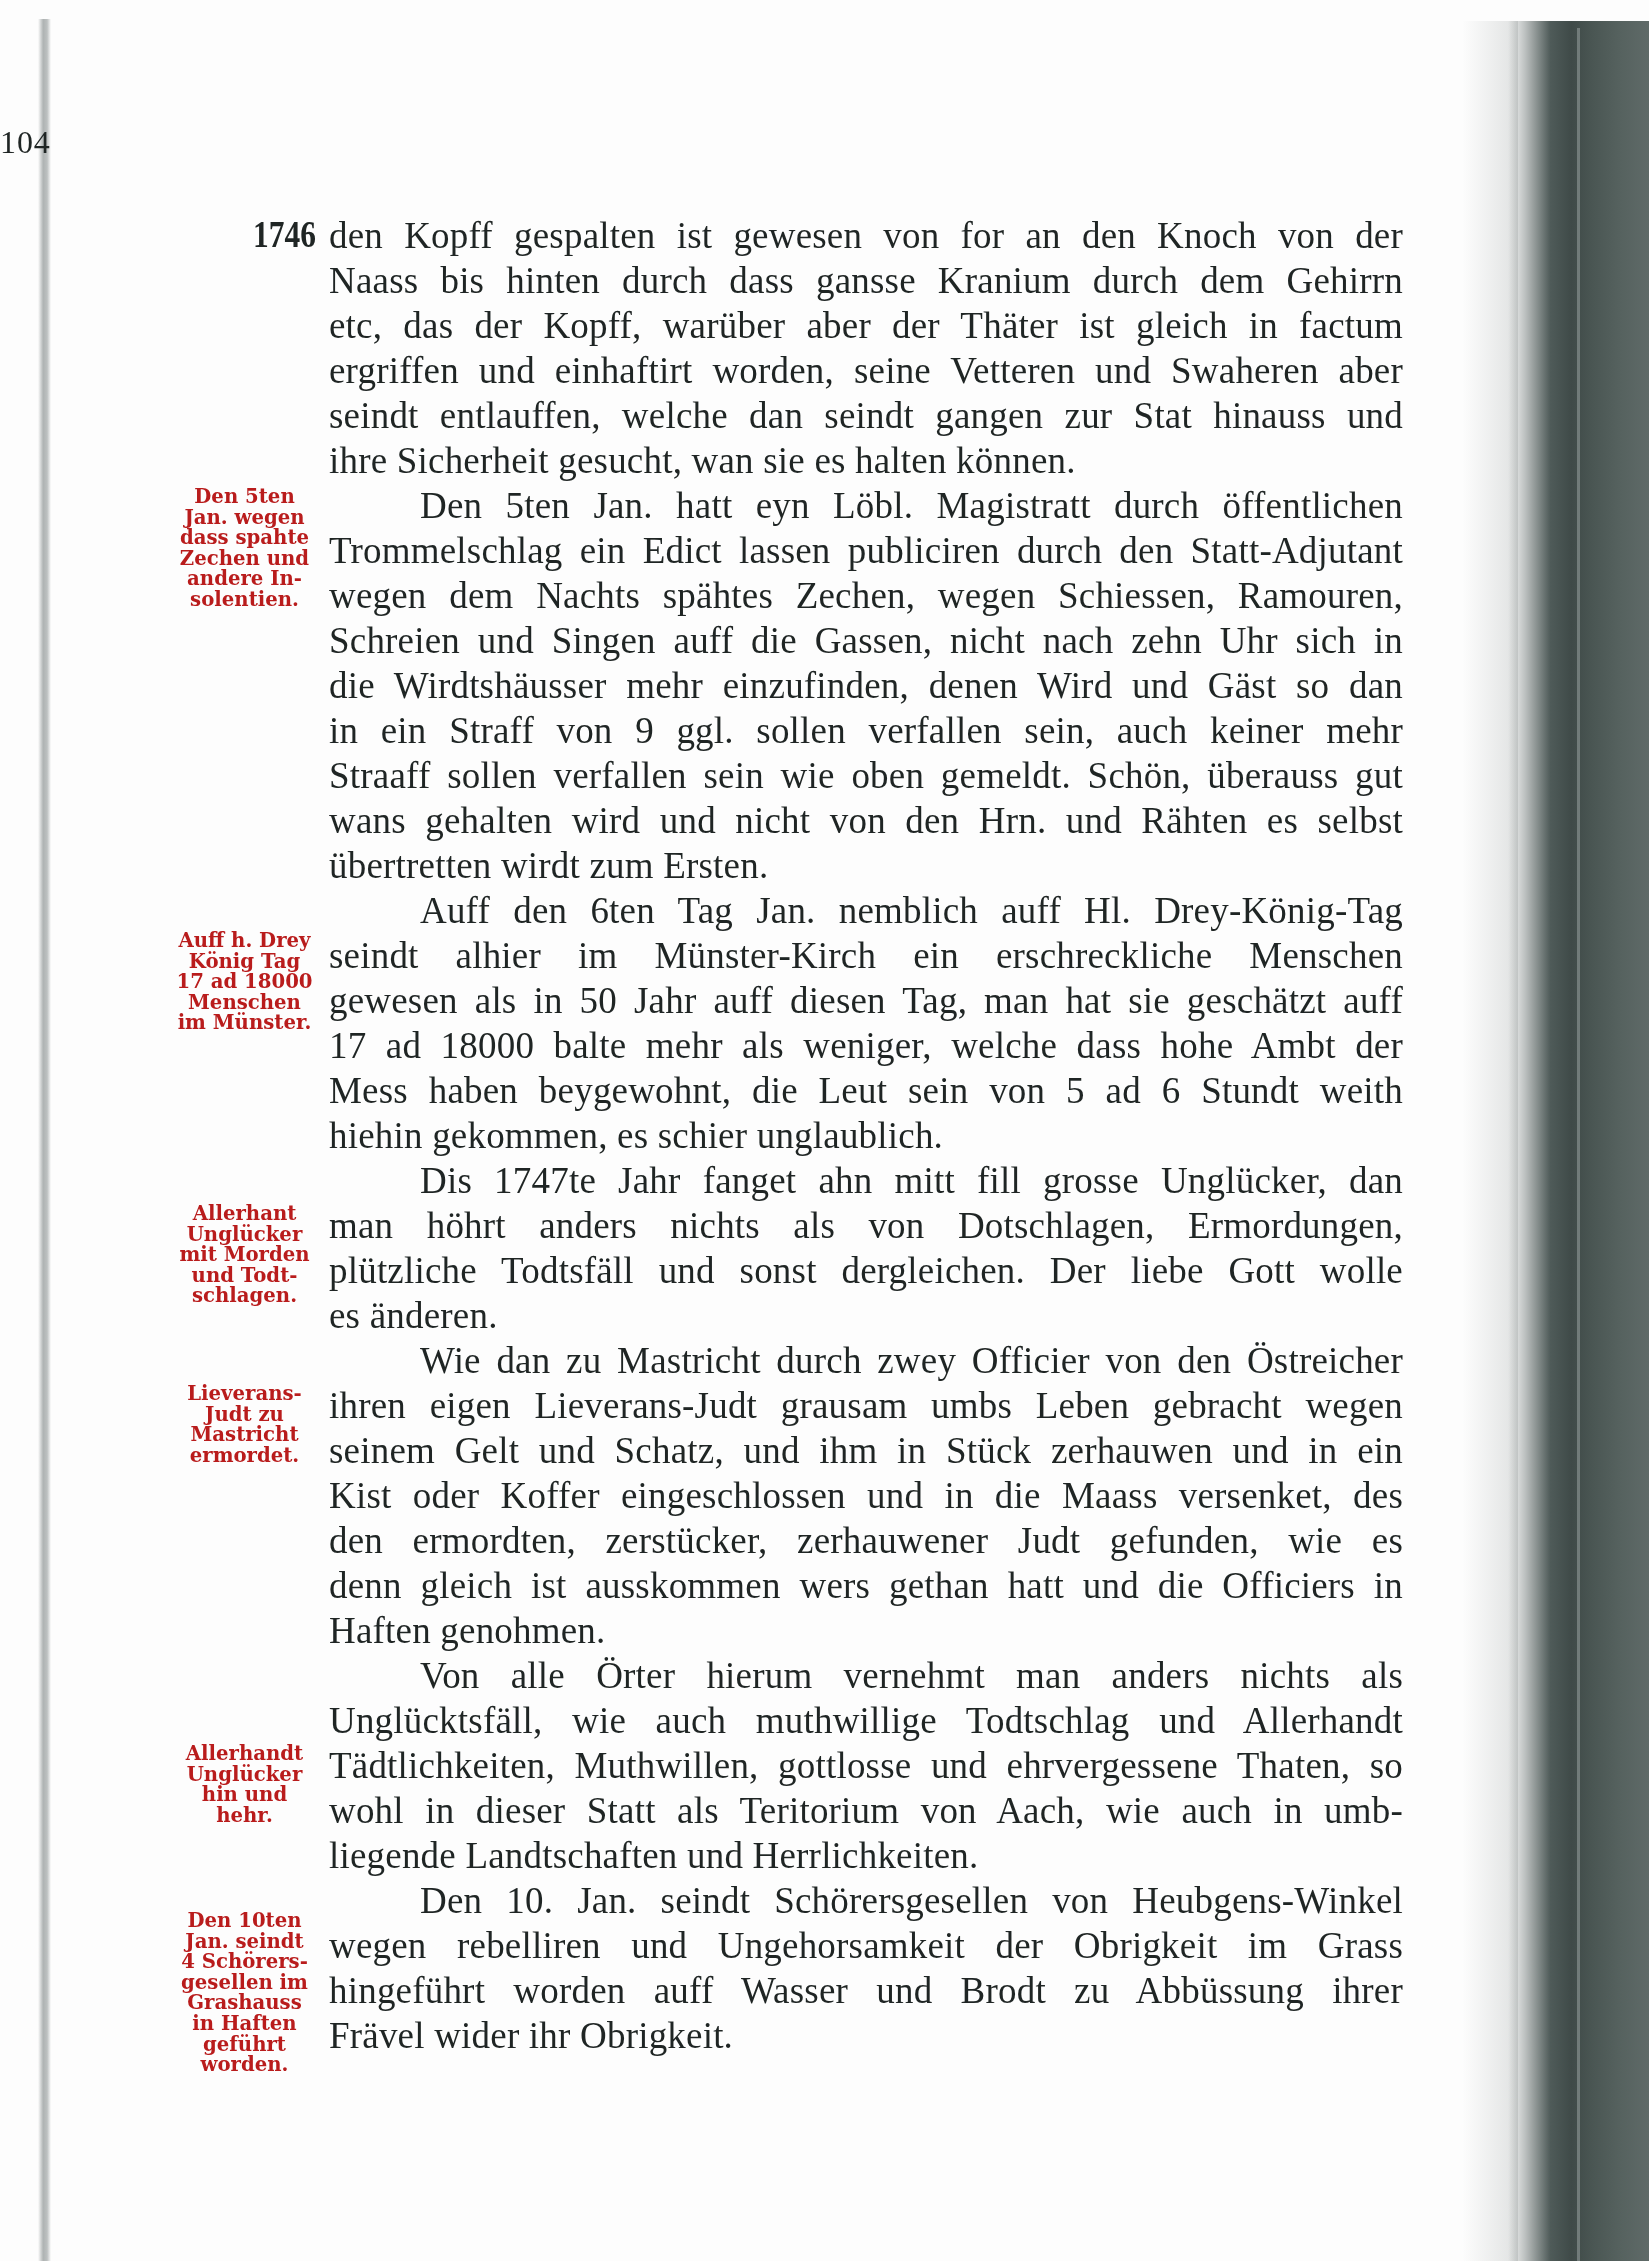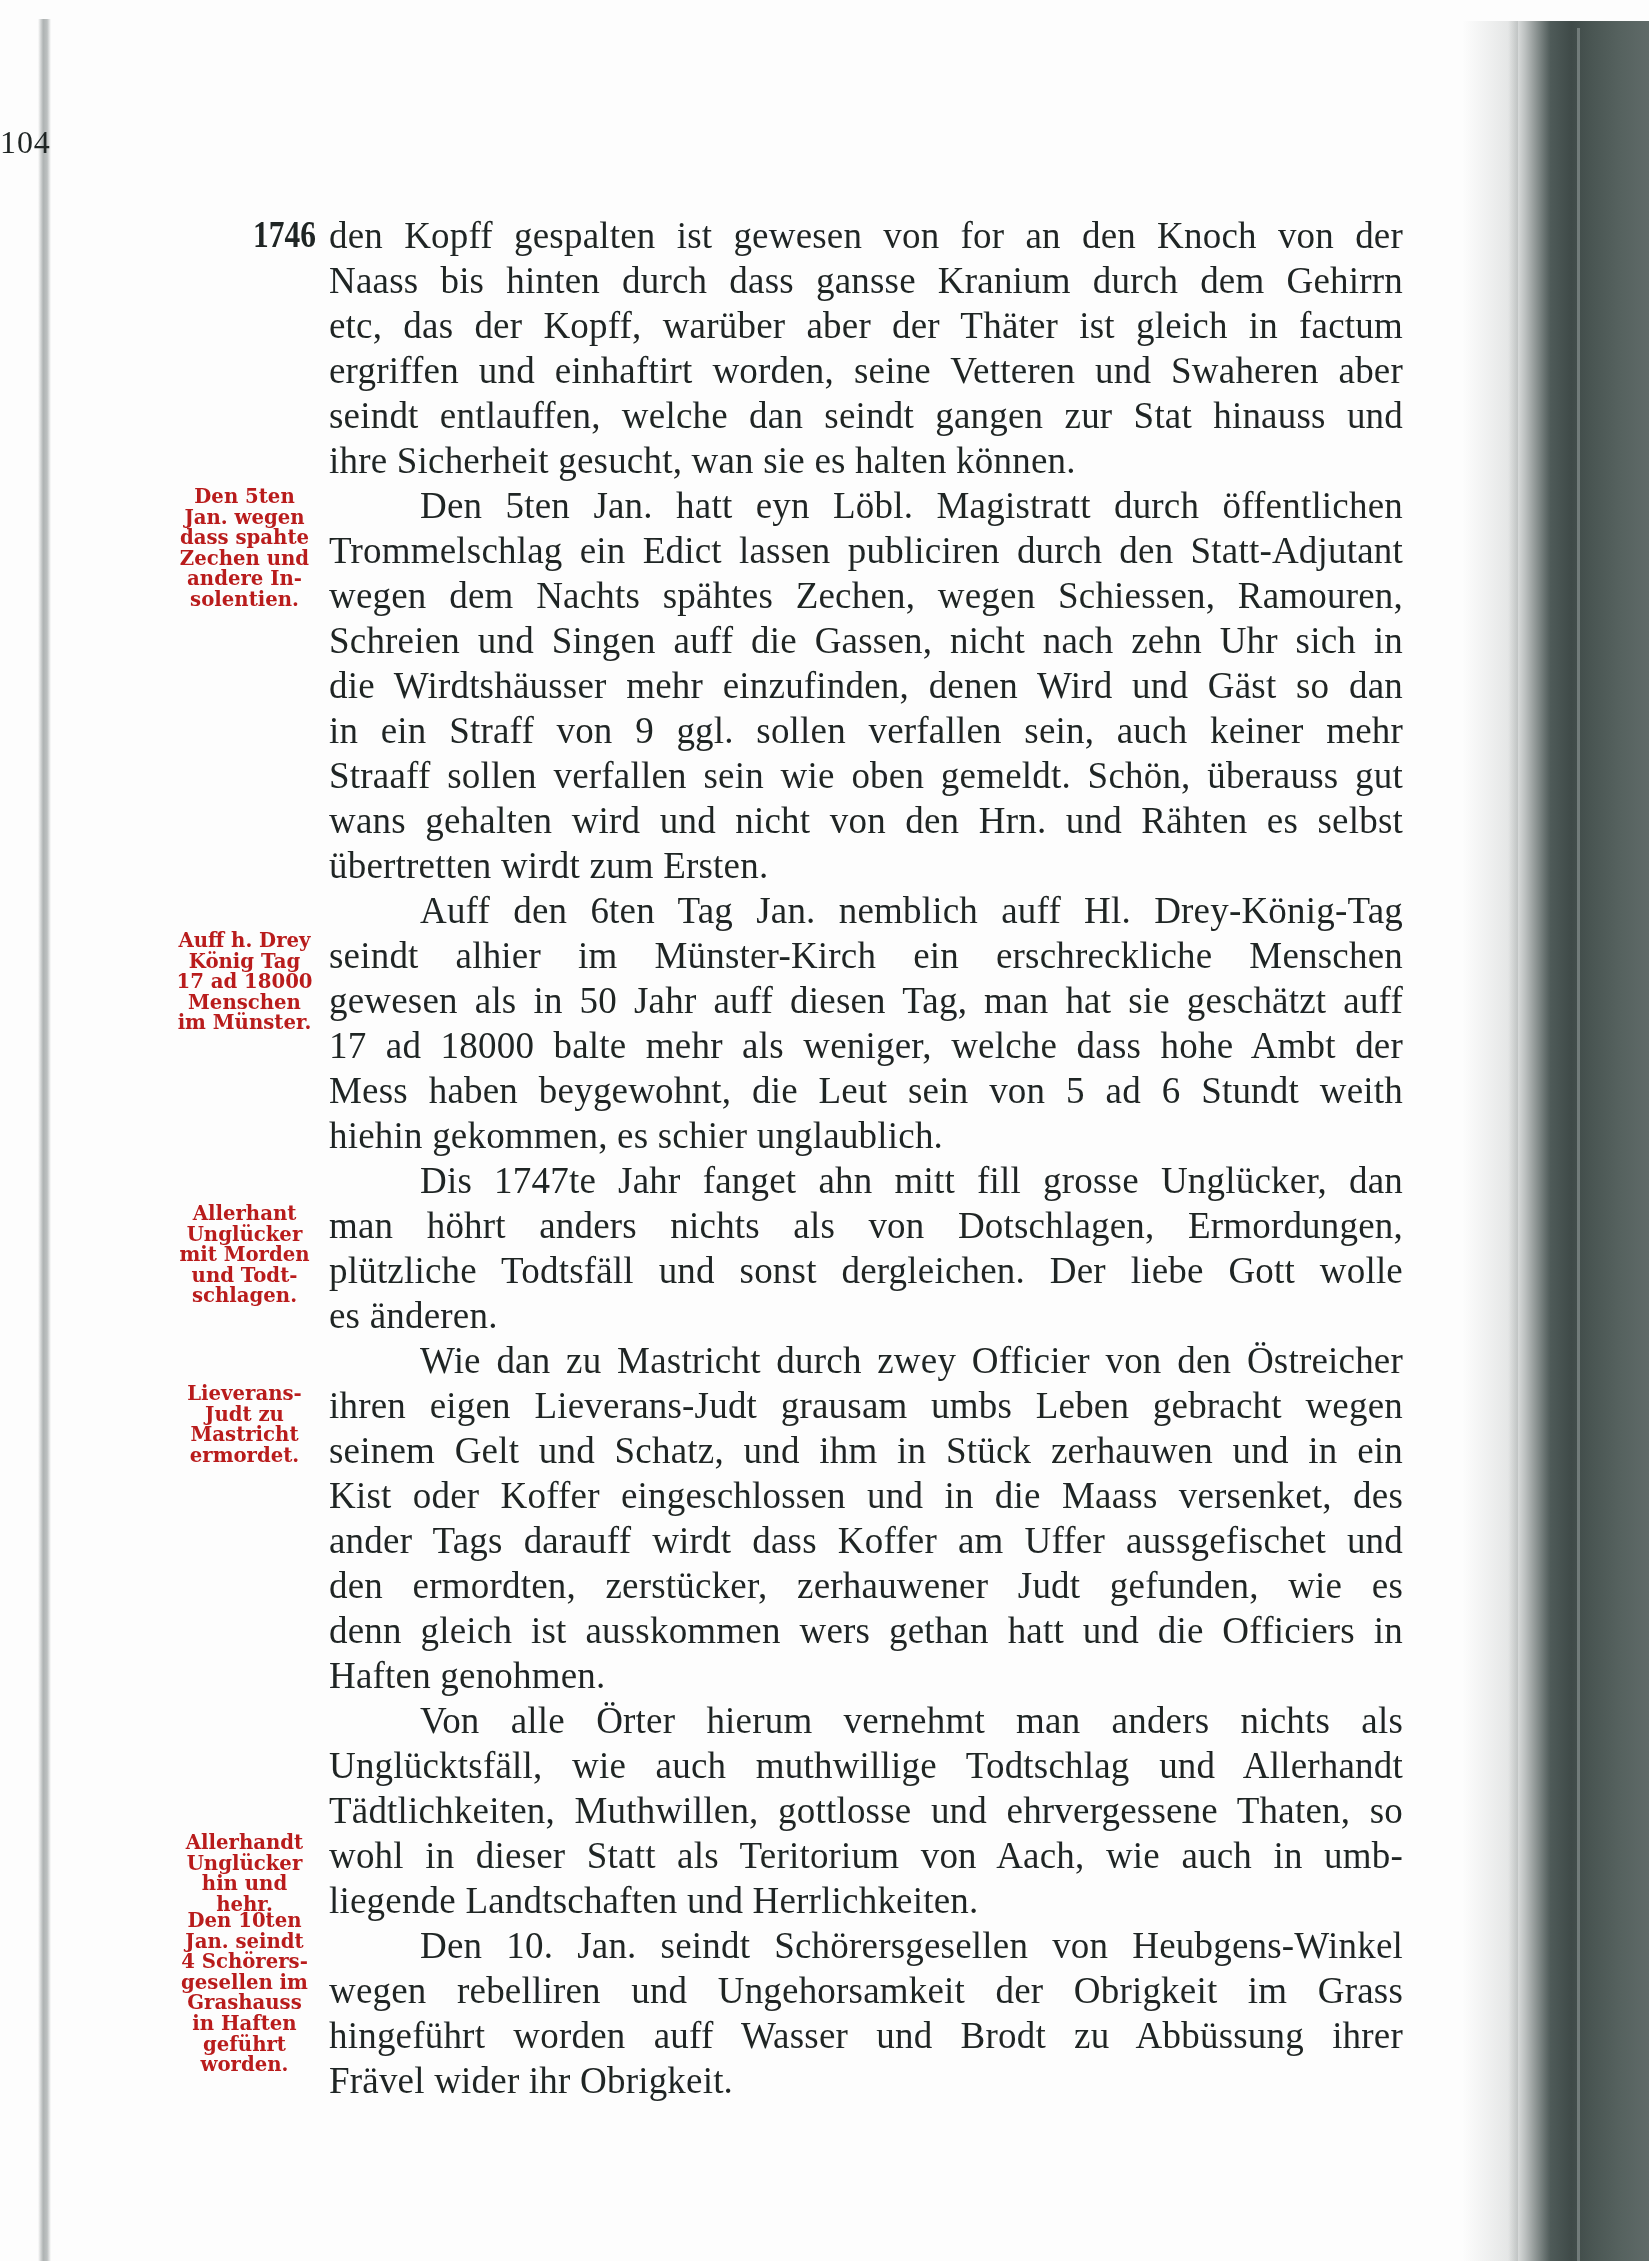--- a/index.html
+++ b/index.html
@@ -99,21 +99,20 @@
     <div class="line">man höhrt anders nichts als von Dotschlagen, Ermordungen,</div>
     <div class="line">plützliche Todtsfäll und sonst dergleichen. Der liebe Gott wolle</div>
     <div class="line last">es änderen.</div>
   </div>
 
   <div class="paragraph">
     <div class="line indent">Wie dan zu Mastricht durch zwey Officier von den Östreicher</div>
     <div class="line">ihren eigen Lieverans-Judt grausam umbs Leben gebracht wegen</div>
     <div class="line">seinem Gelt und Schatz, und ihm in Stück zerhauwen und in ein</div>
     <div class="line">Kist oder Koffer eingeschlossen und in die Maass versenket, des</div>
-    <div class="line">ander Tags darauff wirdt dass Koffer am Uffer aussgefischet und</div>
     <div class="line">den ermordten, zerstücker, zerhauwener Judt gefunden, wie es</div>
     <div class="line">denn gleich ist ausskommen wers gethan hatt und die Officiers in</div>
     <div class="line last">Haften genohmen.</div>
   </div>
 
   <div class="paragraph">
     <div class="line indent">Von alle Örter hierum vernehmt man anders nichts als</div>
     <div class="line">Unglücktsfäll, wie auch muthwillige Todtschlag und Allerhandt</div>
     <div class="line">Tädtlichkeiten, Muthwillen, gottlosse und ehrvergessene Thaten, so</div>
     <div class="line">wohl in dieser Statt als Teritorium von Aach, wie auch in umb-</div>
@@ -153,21 +152,21 @@
   <span class="ml">schlagen.</span>
 </div>
 
 <div class="margin-note" style="top:1384px;">
   <span class="ml">Lieverans-</span>
   <span class="ml">Judt zu</span>
   <span class="ml">Mastricht</span>
   <span class="ml">ermordet.</span>
 </div>
 
-<div class="margin-note" style="top:1833px;">
+<div class="margin-note" style="top:1744px;">
   <span class="ml">Allerhandt</span>
   <span class="ml">Unglücker</span>
   <span class="ml">hin und</span>
   <span class="ml">hehr.</span>
 </div>
 
 <div class="margin-note" style="top:1911px;">
   <span class="ml">Den 10ten</span>
   <span class="ml">Jan. seindt</span>
   <span class="ml">4 Schörers-</span>

